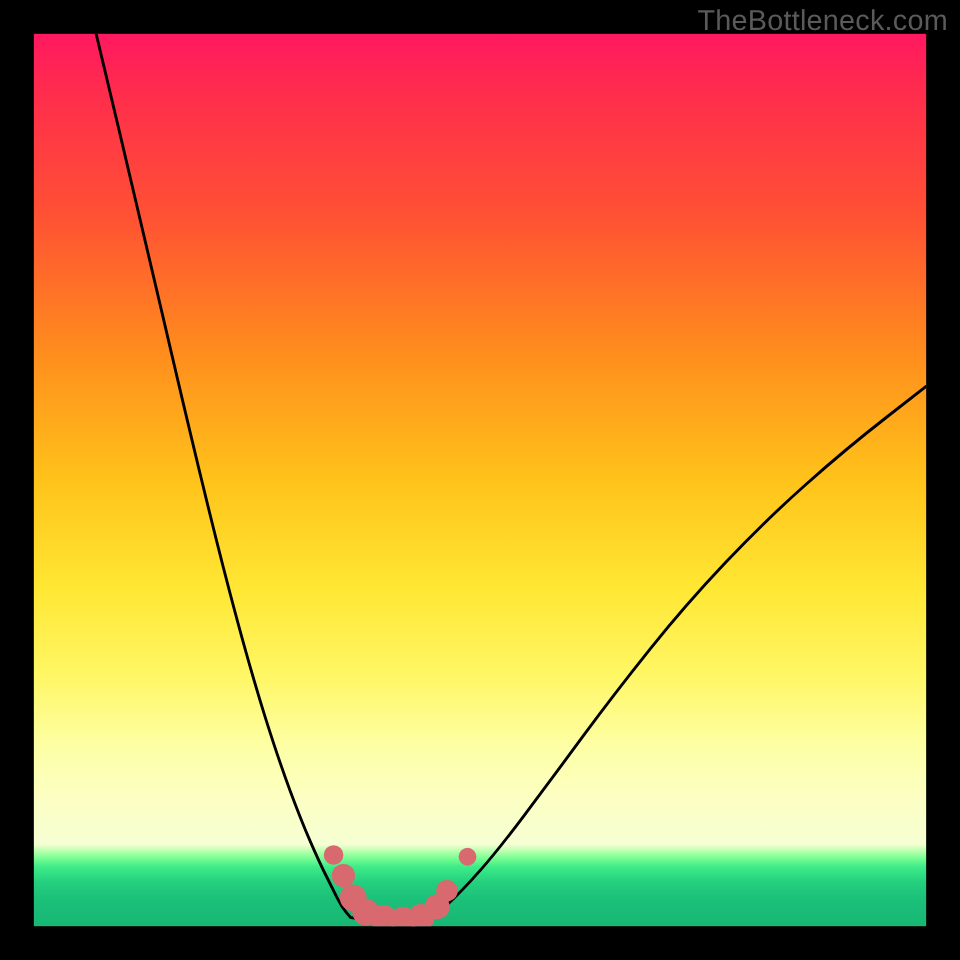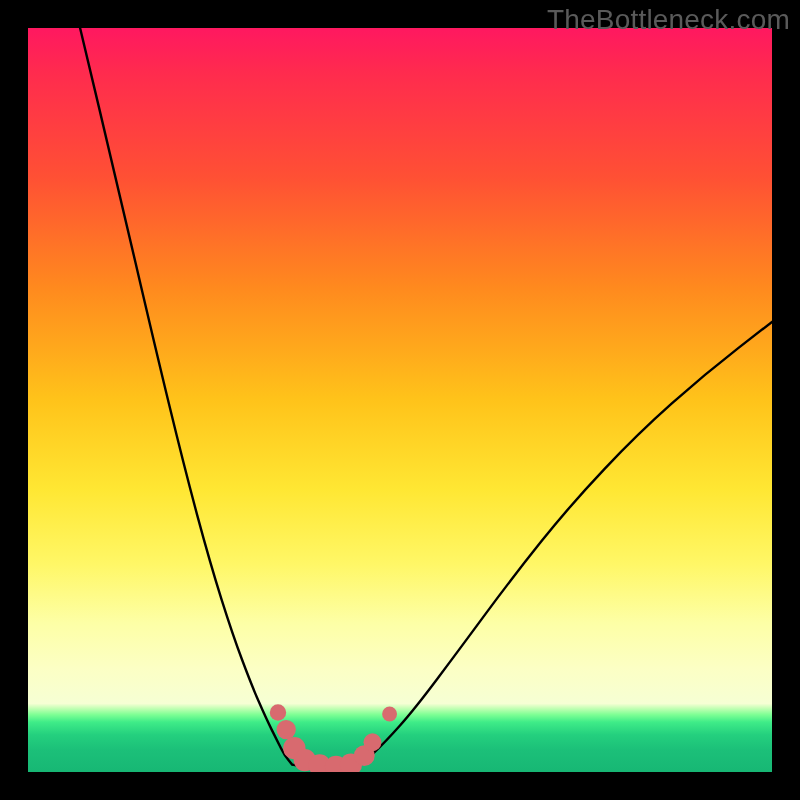--- a/index.html
+++ b/index.html
@@ -52,21 +52,21 @@
     position: absolute;
     inset: 0;
     width: 744px;
     height: 744px;
   }
   .watermark {
     position: absolute;
     top: 4px;
     right: 10px;
     color: #5a5a5a;
-    font-size: 28px;
+    font-size: 24px;
     letter-spacing: 0.2px;
     user-select: none;
   }
 </style>
 </head>
 <body>
 
 <div class="frame">
   <div class="plot-area">
     <div class="gradient-bg"></div>

